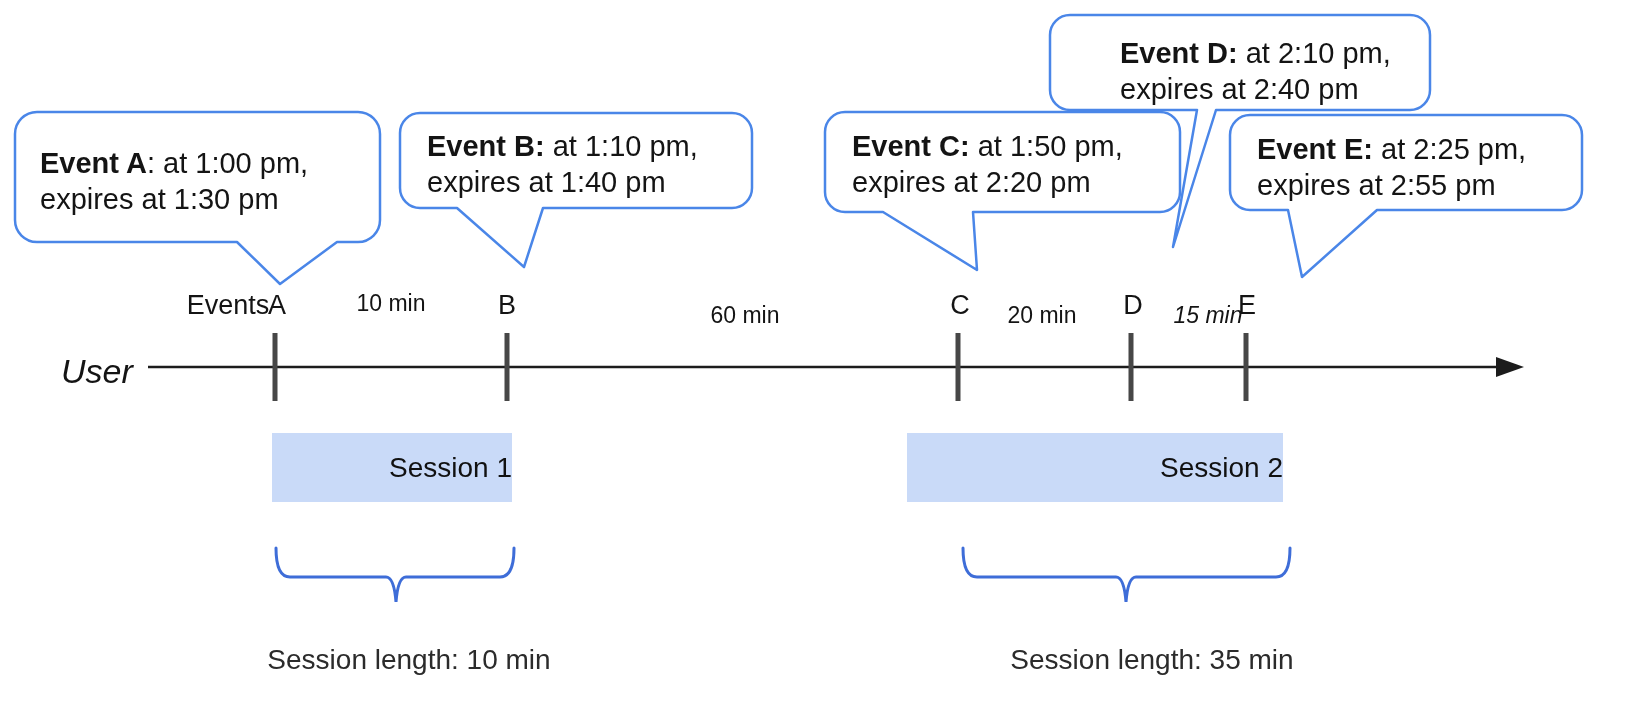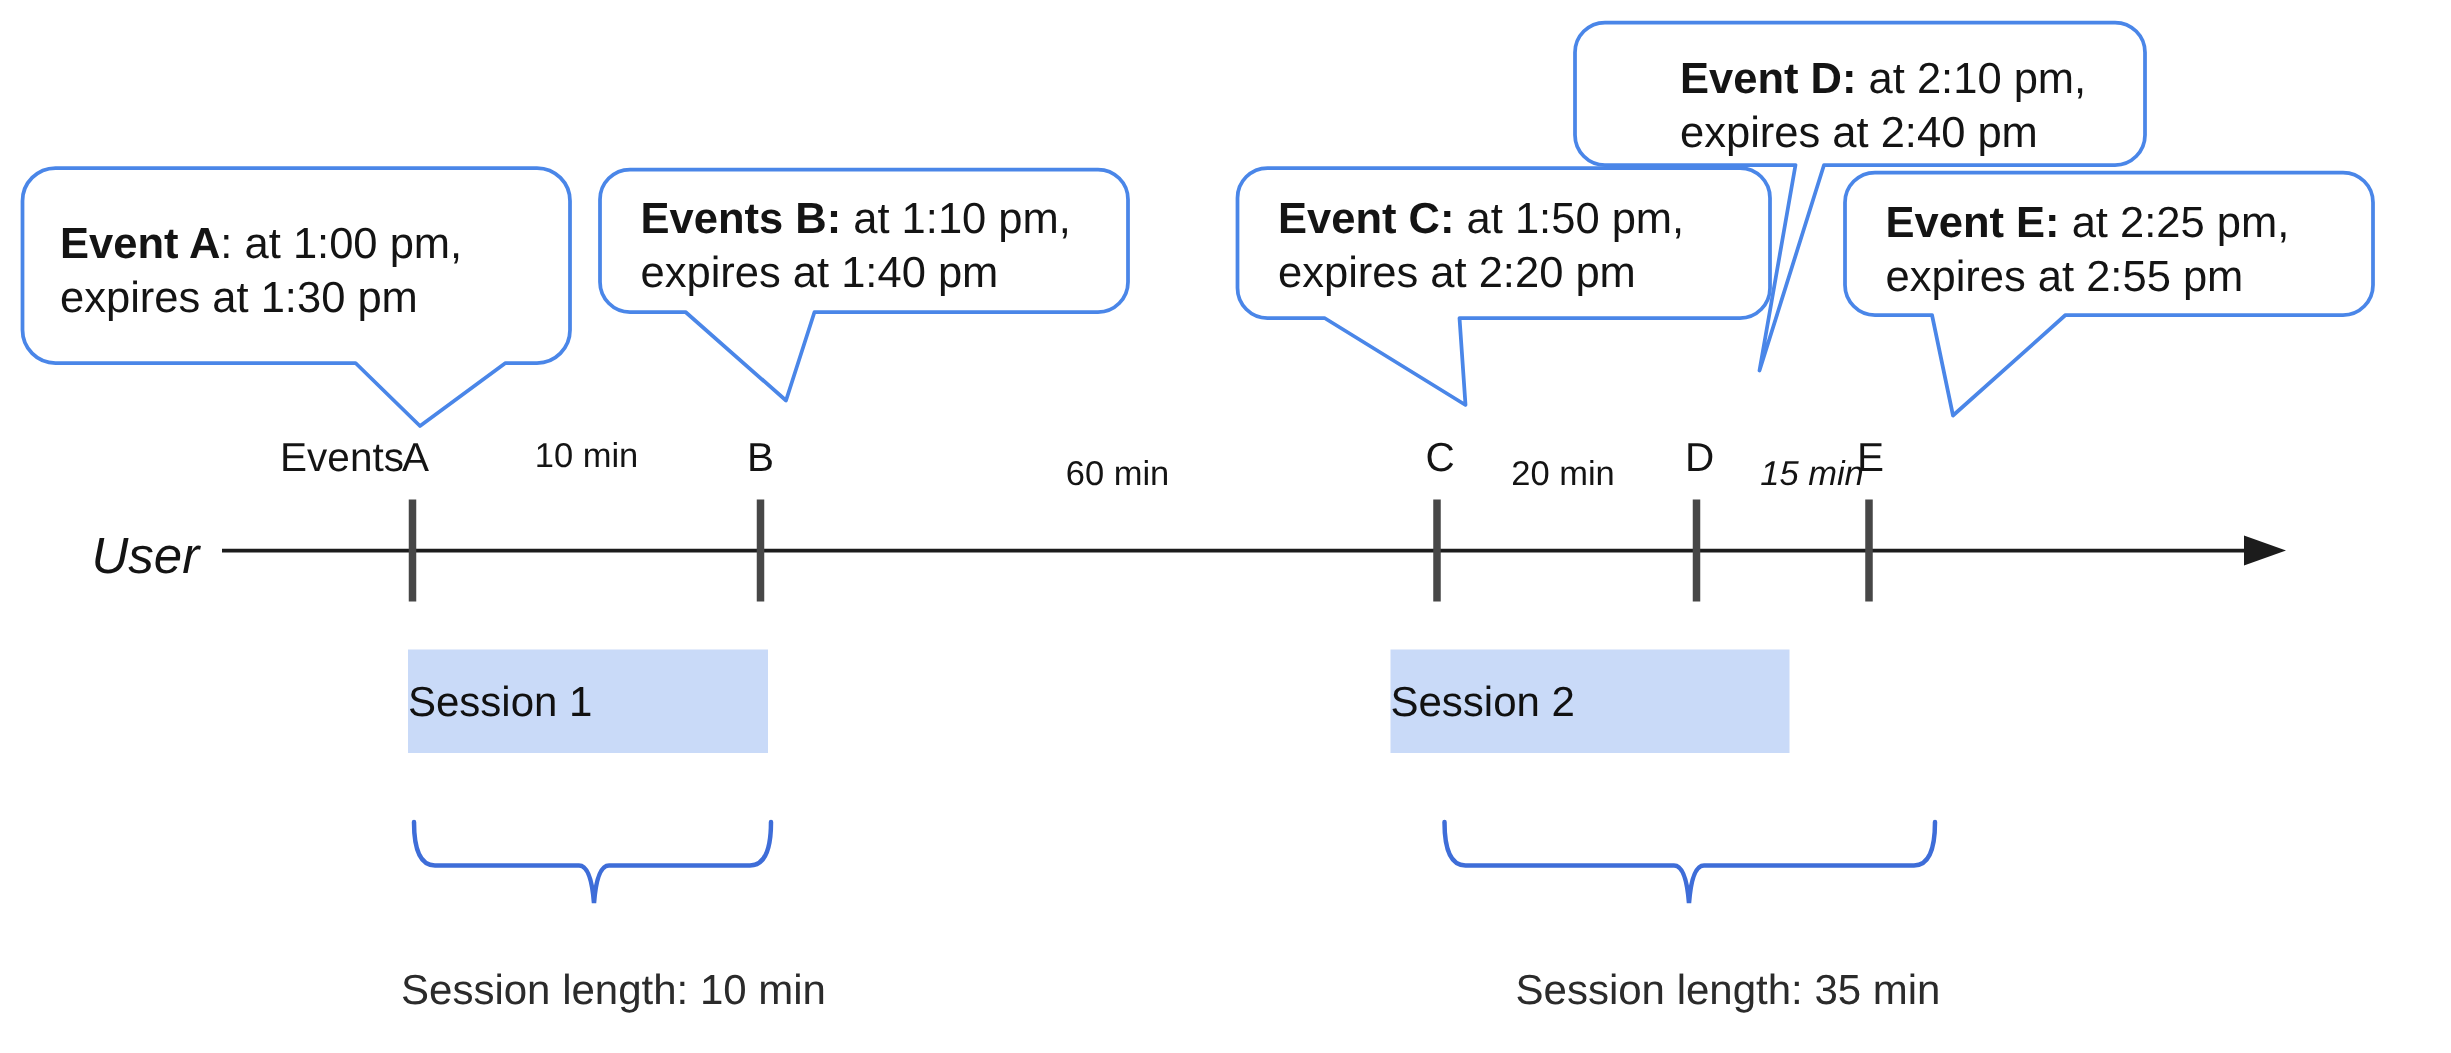--- a/index.html
+++ b/index.html
@@ -14,21 +14,21 @@
   .axis{stroke:var(--axis,#1c1c1c);stroke-width:2.5;}
   .axis-head{fill:var(--axis,#1c1c1c);}
   .abs{position:absolute;}
   .callout-text{font-size:29px;line-height:35.5px;white-space:nowrap;}
   .callout-text b{font-weight:700;}
   .mark-label{font-size:27px;transform:translateX(-50%);white-space:nowrap;}
   .interval-label{font-size:23px;transform:translateX(-50%);white-space:nowrap;}
   .user-label{font-size:34px;}
   .session-bar{
     background:var(--session-fill,#c9daf8);
-    display:flex;align-items:center;justify-content:flex-start;
+    display:flex;align-items:center;justify-content:flex-end;
     font-size:28px;color:#111111;
   }
   .session-caption{font-size:28px;color:#2b2b2b;text-align:center;}
 </style>
 </head>
 <body>
 
 <div id="canvas">
 
   <svg id="shapes" viewBox="0 0 1634 702" xmlns="http://www.w3.org/2000/svg">
@@ -50,21 +50,21 @@
 
     <path class="brace" d="M 276,548 Q 276,577 290,577 L 386,577 Q 394,577 396,602 Q 398,577 406,577 L 500,577 Q 514,577 514,548"></path>
     <path class="brace" d="M 963,548 Q 963,577 977,577 L 1116,577 Q 1124,577 1126,602 Q 1128,577 1136,577 L 1276,577 Q 1290,577 1290,548"></path>
   </svg>
 
   <div class="abs callout-text" style="left:40px;top:146px;">
     <div><b>Event A</b><span>: at 1:00 pm,</span></div>
     <div>expires at 1:30 pm</div>
   </div>
   <div class="abs callout-text" style="left:427px;top:129px;">
-    <div><b>Events B:</b><span> at 1:10 pm,</span></div>
+    <div><b>Event B:</b><span> at 1:10 pm,</span></div>
     <div>expires at 1:40 pm</div>
   </div>
   <div class="abs callout-text" style="left:852px;top:129px;">
     <div><b>Event C:</b><span> at 1:50 pm,</span></div>
     <div>expires at 2:20 pm</div>
   </div>
   <div class="abs callout-text" style="left:1077px;top:36px;margin-left:43px;">
     <div><b>Event D:</b><span> at 2:10 pm,</span></div>
     <div>expires at 2:40 pm</div>
   </div>
@@ -83,20 +83,20 @@
   <div class="abs mark-label" style="left:1247px;top:290px;">E</div>
 
   <div class="abs interval-label" style="left:391px;top:290px;">10 min</div>
   <div class="abs interval-label" style="left:745px;top:302px;">60 min</div>
   <div class="abs interval-label" style="left:1042px;top:302px;">20 min</div>
   <div class="abs interval-label" style="left:1208px;top:302px;font-style:italic;">15 min</div>
 
   <div class="abs session-bar" style="left:272px;top:433px;width:240px;height:69px;">
     <span>Session 1</span>
   </div>
-  <div class="abs session-bar" style="left:927px;top:433px;width:266px;height:69px;">
+  <div class="abs session-bar" style="left:907px;top:433px;width:376px;height:69px;">
     <span>Session 2</span>
   </div>
 
   <div class="abs session-caption" style="left:249px;top:644px;width:320px;">Session length: 10 min</div>
   <div class="abs session-caption" style="left:992px;top:644px;width:320px;">Session length: 35 min</div>
 
 </div>
 
 </body></html>

